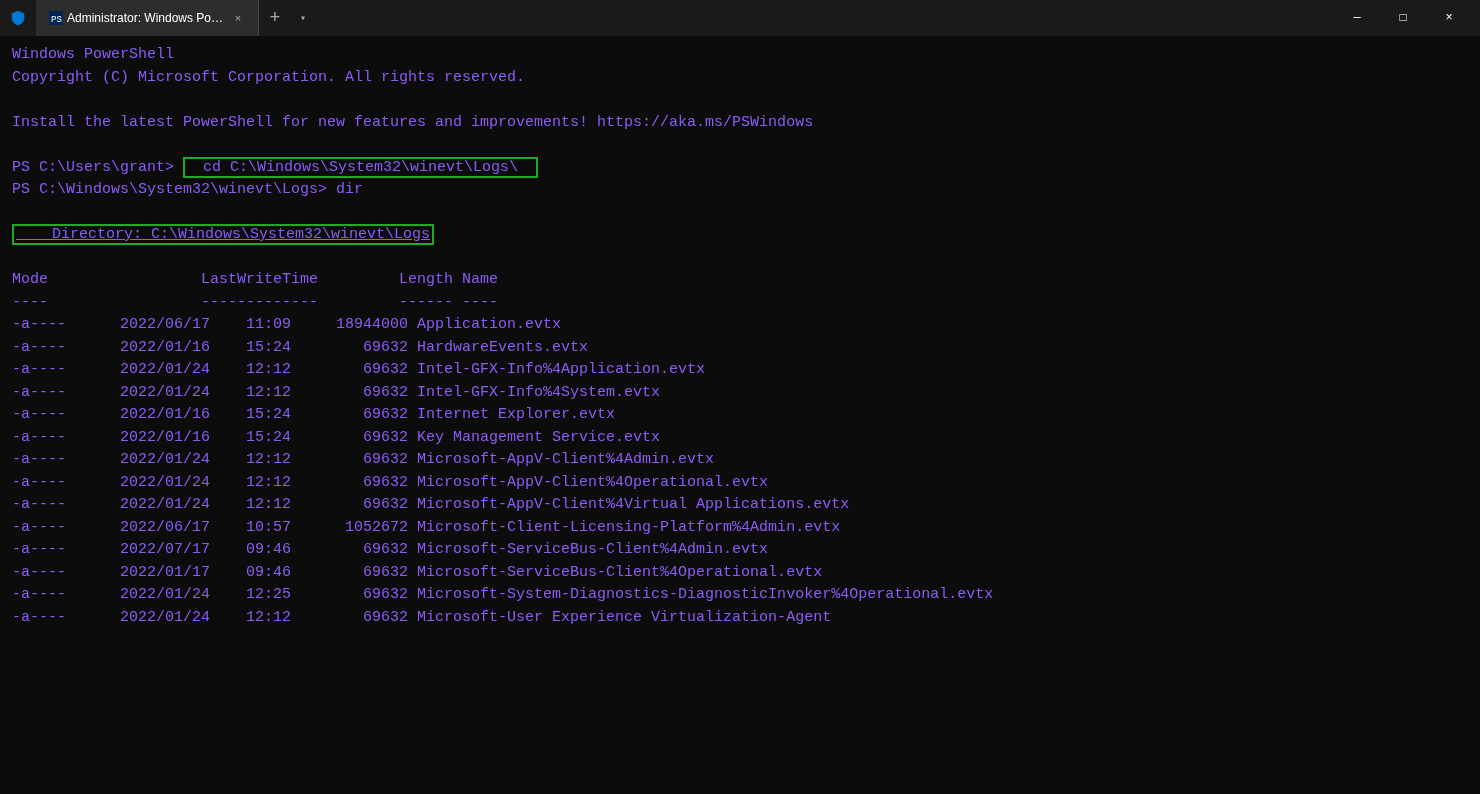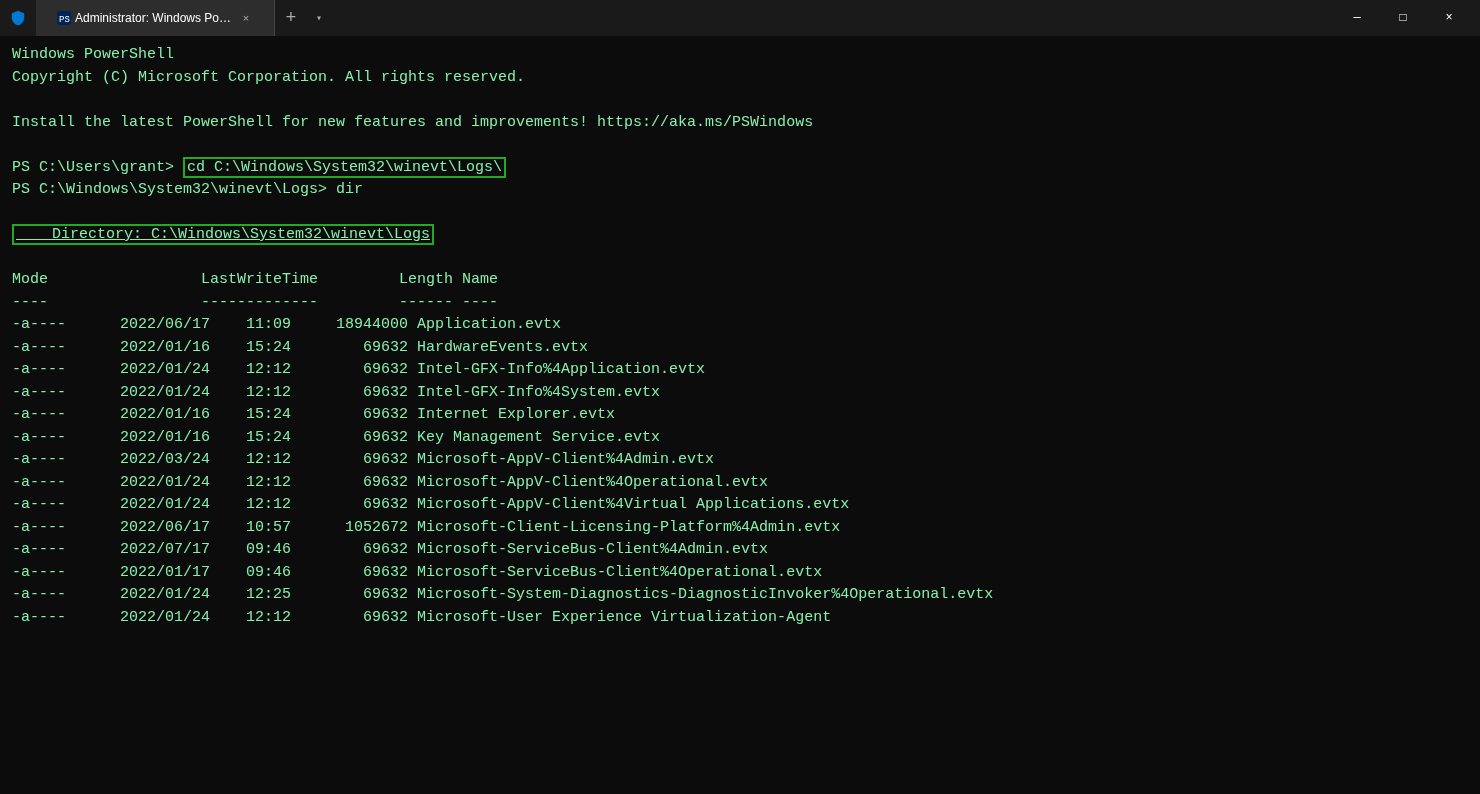--- a/index.html
+++ b/index.html
@@ -54,21 +54,21 @@
       display: flex;
       align-items: center;
       gap: 0;
     }
 
     .tab {
       height: 36px;
       display: flex;
       align-items: center;
       gap: 3px;
-      padding: 0 20px;
+      padding: 0 12px;
       background: #2d2d2d;
       color: #fff;
       font-size: 12px;
       font-family: 'Segoe UI', sans-serif;
       border-right: 1px solid #444;
     }
 
     .tab .tab-icon {
       width: 16px;
       height: 16px;
@@ -124,38 +124,38 @@
       align-items: center;
       justify-content: center;
       color: #fff;
       font-size: 12px;
       cursor: pointer;
     }
 
     .terminal-content {
       flex: 1;
       background: #0c0c0c;
-      color: #86efac;
+      color: #8b5cf6;
       font-size: 15px;
       font-family: 'Courier New', Courier, monospace;
       padding: 8px 12px;
       overflow: hidden;
       line-height: 1.5;
     }
 
     .line {
       white-space: pre;
       display: block;
     }
 
     .highlighted-cmd {
       display: inline;
       background: transparent;
       border: 2px solid #22aa22;
-      padding: 0 2px;
+      padding: 0 18px;
     }
 
     .highlighted-dir {
       display: inline;
       background: transparent;
       border: 2px solid #22aa22;
       padding: 0 2px;
       text-decoration: underline;
     }
 
@@ -211,21 +211,21 @@
     <span class="empty-line"></span>
     <span class="line">Mode                 LastWriteTime         Length Name</span>
     <span class="line">----                 -------------         ------ ----</span>
     <div id="file-list">
         <span class="line">-a----      2022/06/17    11:09     18944000 Application.evtx</span>
         <span class="line">-a----      2022/01/16    15:24        69632 HardwareEvents.evtx</span>
         <span class="line">-a----      2022/01/24    12:12        69632 Intel-GFX-Info%4Application.evtx</span>
         <span class="line">-a----      2022/01/24    12:12        69632 Intel-GFX-Info%4System.evtx</span>
         <span class="line">-a----      2022/01/16    15:24        69632 Internet Explorer.evtx</span>
         <span class="line">-a----      2022/01/16    15:24        69632 Key Management Service.evtx</span>
-        <span class="line">-a----      2022/03/24    12:12        69632 Microsoft-AppV-Client%4Admin.evtx</span>
+        <span class="line">-a----      2022/01/24    12:12        69632 Microsoft-AppV-Client%4Admin.evtx</span>
         <span class="line">-a----      2022/01/24    12:12        69632 Microsoft-AppV-Client%4Operational.evtx</span>
         <span class="line">-a----      2022/01/24    12:12        69632 Microsoft-AppV-Client%4Virtual Applications.evtx</span>
         <span class="line">-a----      2022/06/17    10:57      1052672 Microsoft-Client-Licensing-Platform%4Admin.evtx</span>
         <span class="line">-a----      2022/07/17    09:46        69632 Microsoft-ServiceBus-Client%4Admin.evtx</span>
         <span class="line">-a----      2022/01/17    09:46        69632 Microsoft-ServiceBus-Client%4Operational.evtx</span>
         <span class="line">-a----      2022/01/24    12:25        69632 Microsoft-System-Diagnostics-DiagnosticInvoker%4Operational.evtx</span>
         <span class="line">-a----      2022/01/24    12:12        69632 Microsoft-User Experience Virtualization-Agent</span>
       </div>
   </div>
 </div>

